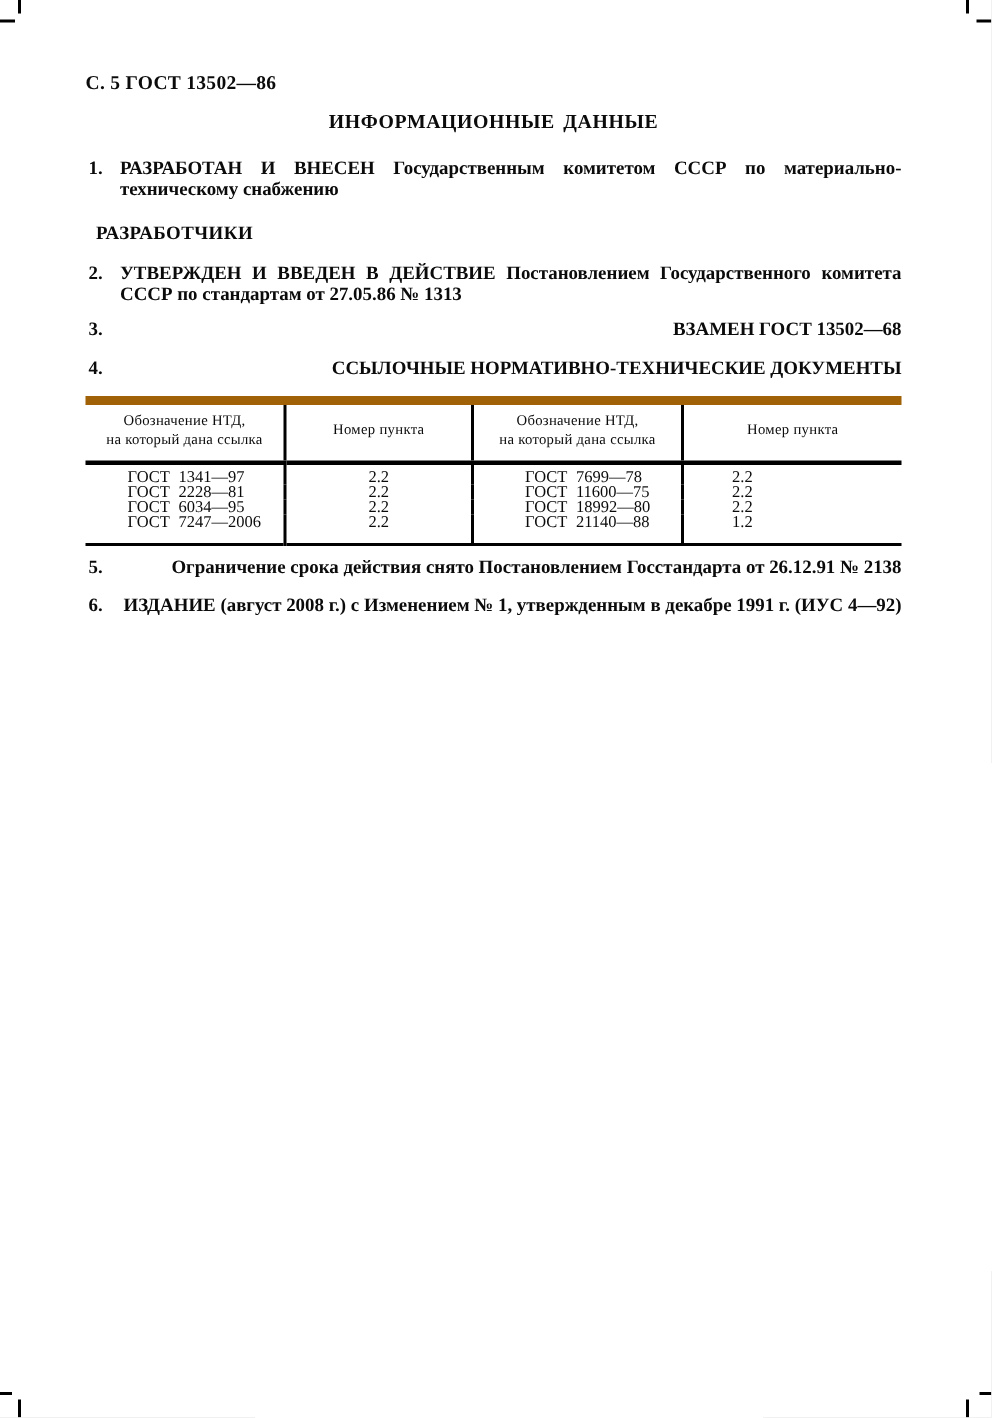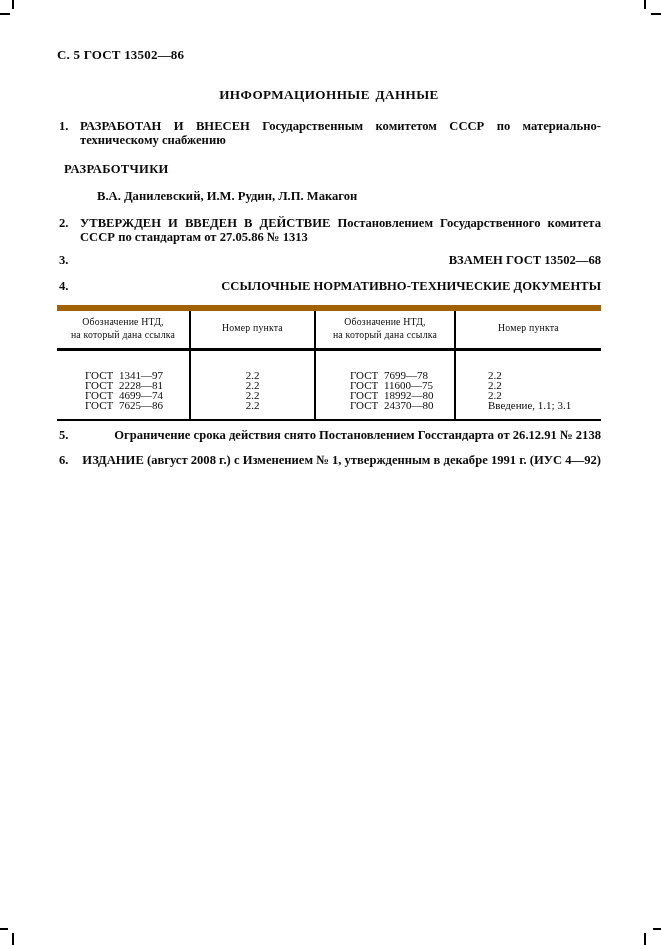--- a/index.html
+++ b/index.html
@@ -3,21 +3,21 @@
 <meta charset="utf-8">
 <style>
   html,body{margin:0;padding:0;background:#e8e8e8;}
   .page{
     position:relative;width:661px;height:945px;background:#ffffff;
     font-family:"Liberation Serif","DejaVu Serif",serif;color:#0b0b0b;
     overflow:hidden;margin:0 auto;
   }
   .content{position:absolute;left:57px;top:0;width:544px;}
   .page-header{margin-top:47px;font-weight:bold;font-size:13px;letter-spacing:.2px;}
-  .doc-title{margin-top:24px;text-align:center;font-weight:bold;font-size:13.2px;letter-spacing:.4px;word-spacing:2px;}
+  .doc-title{margin-top:10px;text-align:center;font-weight:bold;font-size:13.2px;letter-spacing:.4px;word-spacing:2px;}
   .item{display:flex;font-weight:bold;font-size:12.6px;line-height:13.5px;}
   .item .num{flex:0 0 21px;padding-left:2px;}
   .item .body{flex:1;text-align:justify;}
   .item .body.nojust{text-align:right;}
   .mt-i1{margin-top:17px;}
   .mt-devh{margin-top:15px;margin-left:7px;font-weight:bold;font-size:12.6px;letter-spacing:.3px;}
   .mt-devn{margin-top:12px;margin-left:40px;font-weight:bold;font-size:12.6px;}
   .mt-i2{margin-top:13px;}
   .mt-i3{margin-top:10px;}
   .mt-i4{margin-top:12px;}
@@ -34,21 +34,21 @@
   .ref-table col.c4{width:146px;}
   .ref-table th{
     font-weight:normal;font-size:9.8px;line-height:1.32;text-align:center;
     vertical-align:middle;padding:5px 2px 6px;white-space:pre-line;
     border-bottom:3px solid #000;letter-spacing:.2px;
   }
   .ref-table th + th, .ref-table td + td{border-left:2px solid #000;}
   .ref-table td{
     font-size:11px;line-height:10px;padding:0;vertical-align:top;
   }
-  .ref-table tbody tr:first-child td{padding-top:19px;}
+  .ref-table tbody tr:first-child td{padding-top:3px;}
   .ref-table tbody tr:last-child td{padding-bottom:9px;}
   .td-gost1{padding-left:28px !important;word-spacing:3px;}
   .td-gost2{padding-left:34px !important;word-spacing:3px;margin-left:48px;}
   .td-num1{text-align:center;}
   .td-num2{padding-left:32px !important;text-align:left;}
   .td-gost1{padding-top:0;}
 
   .mark{position:absolute;background:#000;}
   .m-tl-v{left:12px;top:0;width:2px;height:9px;}
   .m-tl-h{left:0;top:13px;width:10px;height:2px;}
@@ -78,21 +78,20 @@
     <div class="page-header">С. 5 ГОСТ 13502—86</div>
 
     <div class="doc-title">ИНФОРМАЦИОННЫЕ ДАННЫЕ</div>
 
     <div class="item mt-i1">
       <span class="num">1.</span>
       <span class="body">РАЗРАБОТАН И ВНЕСЕН Государственным комитетом СССР по материально-техническому снабжению</span>
     </div>
 
     <div class="mt-devh">РАЗРАБОТЧИКИ</div>
-    <div class="mt-devn">В.А. Данилевский, И.М. Рудин, Л.П. Макагон</div>
 
     <div class="item mt-i2">
       <span class="num">2.</span>
       <span class="body">УТВЕРЖДЕН И ВВЕДЕН В ДЕЙСТВИЕ Постановлением Государственного комитета СССР по стандартам от 27.05.86 № 1313</span>
     </div>
 
     <div class="item mt-i3">
       <span class="num">3.</span>
       <span class="body nojust">ВЗАМЕН ГОСТ 13502—68</span>
     </div>
@@ -126,30 +125,30 @@
           <td class="td-gost2">ГОСТ 7699—78</td>
           <td class="td-num2">2.2</td>
         </tr>
         <tr>
           <td class="td-gost1">ГОСТ 2228—81</td>
           <td class="td-num1">2.2</td>
           <td class="td-gost2">ГОСТ 11600—75</td>
           <td class="td-num2">2.2</td>
         </tr>
         <tr>
-          <td class="td-gost1">ГОСТ 4699—74</td>
+          <td class="td-gost1">ГОСТ 6034—95</td>
           <td class="td-num1">2.2</td>
           <td class="td-gost2">ГОСТ 18992—80</td>
           <td class="td-num2">2.2</td>
         </tr>
         <tr>
-          <td class="td-gost1">ГОСТ 7625—86</td>
+          <td class="td-gost1">ГОСТ 7247—2006</td>
           <td class="td-num1">2.2</td>
-          <td class="td-gost2">ГОСТ 24370—80</td>
-          <td class="td-num2">Введение, 1.1; 3.1</td>
+          <td class="td-gost2">ГОСТ 21140—88</td>
+          <td class="td-num2">1.2</td>
         </tr>
       </tbody>
     </table>
 
     <div class="item mt-i5">
       <span class="num">5.</span>
       <span class="body nojust">Ограничение срока действия снято Постановлением Госстандарта от 26.12.91 № 2138</span>
     </div>
 
     <div class="item mt-i6">

